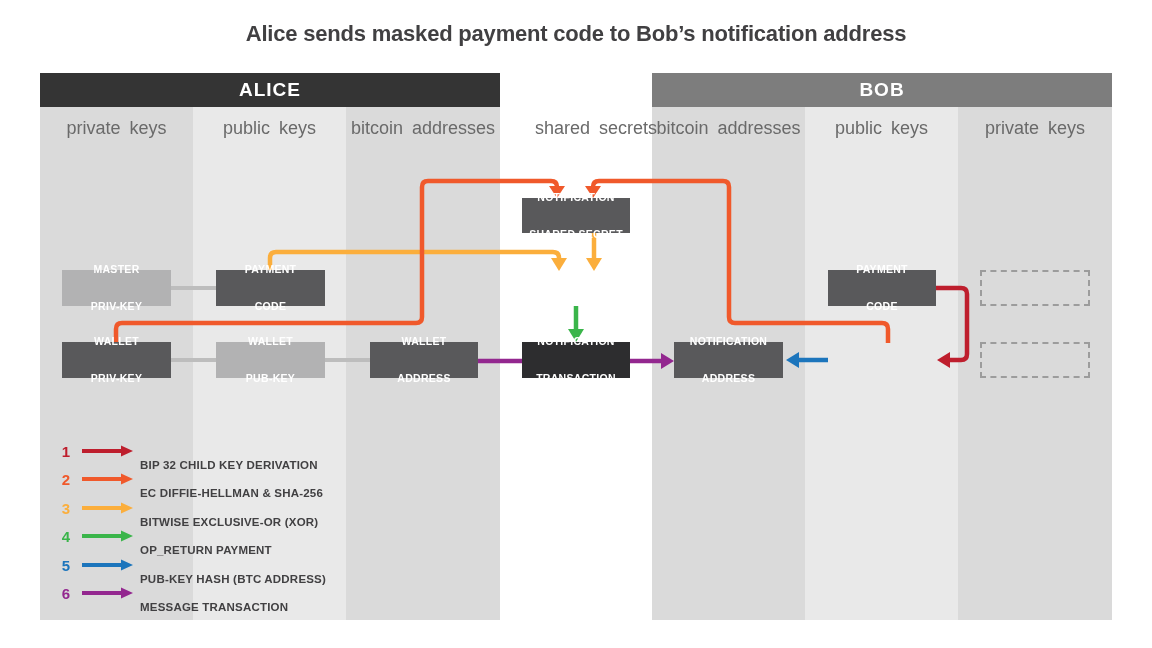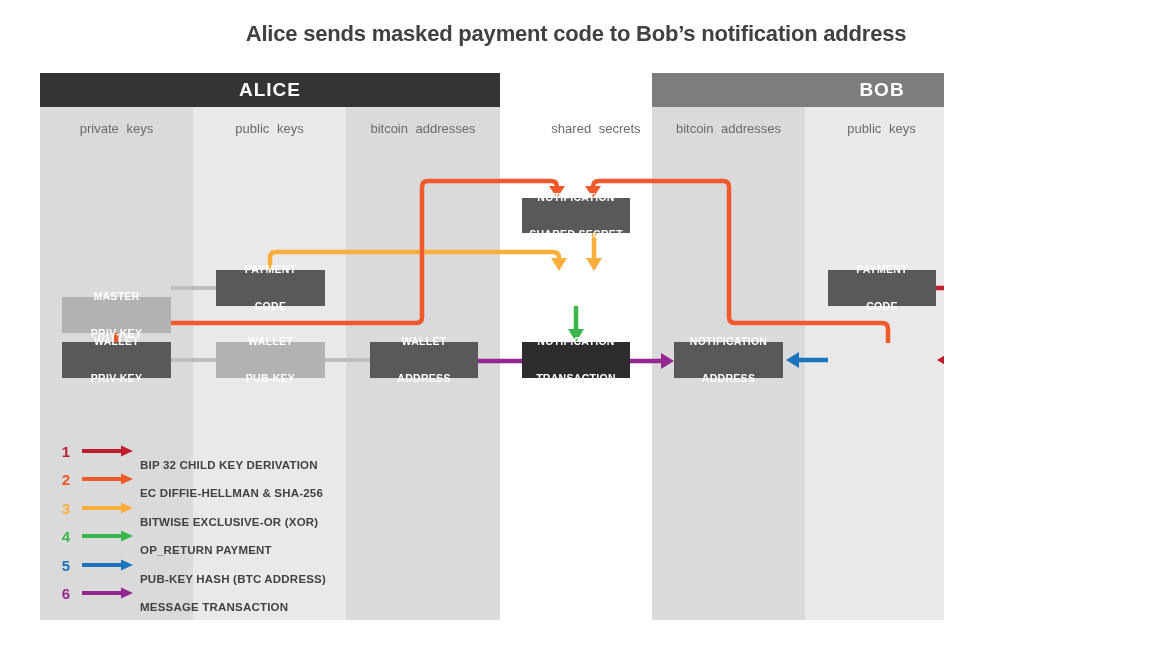--- a/index.html
+++ b/index.html
@@ -1,32 +1,32 @@
 <!DOCTYPE html>
 <html><head>
 <meta charset="utf-8">
 <style>
   html,body{margin:0;padding:0;background:#ffffff;}
   #canvas{
-    position:relative;width:944px;height:648px;background:#ffffff;
+    position:relative;width:1152px;height:648px;background:#ffffff;
     font-family:"Liberation Sans","DejaVu Sans",sans-serif;overflow:hidden;border-radius:19px;
   }
   .abs{position:absolute;}
   #title{
     left:0;top:21px;width:1152px;text-align:center;
     font-size:22px;font-weight:bold;color:#414042;letter-spacing:-0.2px;
   }
   .header{
     top:73px;width:460px;height:34px;display:flex;align-items:center;justify-content:center;
     color:#ffffff;font-size:19px;font-weight:bold;letter-spacing:1px;z-index:2;
   }
   .col{top:107px;height:513px;z-index:1;}
   .col-label{
     top:119px;height:18px;display:flex;align-items:center;justify-content:center;
-    font-size:13px;color:#6a6a6a;word-spacing:4px;z-index:3;
+    font-size:18px;color:#6a6a6a;word-spacing:4px;z-index:3;
   }
   #arrows{left:0;top:0;z-index:5;}
   .node{
     display:flex;flex-direction:column;align-items:center;justify-content:center;
     color:#ffffff;font-size:10.5px;font-weight:bold;line-height:13px;
     letter-spacing:0.3px;text-align:center;z-index:10;gap:24px;
   }
   .node-dashed{background:transparent;border:2px dashed #9c9c9c;box-sizing:border-box;z-index:10;}
   .legend-row{
     left:54px;height:20px;display:flex;align-items:center;z-index:10;
@@ -89,21 +89,21 @@
     <polygon points="950,352 950,368 937,360" fill="#BE1E2D"></polygon>
 
     <path d="M828,360 L799,360" fill="none" stroke-width="4.5" stroke="#1C75BC"></path>
     <polygon points="799,352 799,368 786,360" fill="#1C75BC"></polygon>
 
     <path d="M478,361 H522" fill="none" stroke-width="4.5" stroke="#93278F"></path>
     <path d="M630,361 H661" fill="none" stroke-width="4.5" stroke="#93278F"></path>
     <polygon points="661,353 661,369 674,361" fill="#93278F"></polygon>
   </svg>
 
-  <div class="abs node" style="left: 62px; top: 270px; width: 109px; height: 36px; background: rgb(178, 178, 179); margin-top: 27px;">
+  <div class="abs node" style="left: 62px; top: 270px; width: 109px; height: 36px; background: rgb(178, 178, 179);">
     <span>MASTER</span>
     <span>PRIV-KEY</span>
   </div>
   <div class="abs node" style="left: 216px; top: 270px; width: 109px; height: 36px; background: rgb(89, 89, 91);">
     <span>PAYMENT</span>
     <span>CODE</span>
   </div>
   <div class="abs node" style="left: 62px; top: 342px; width: 109px; height: 36px; background: rgb(89, 89, 91);">
     <span>WALLET</span>
     <span>PRIV-KEY</span>

